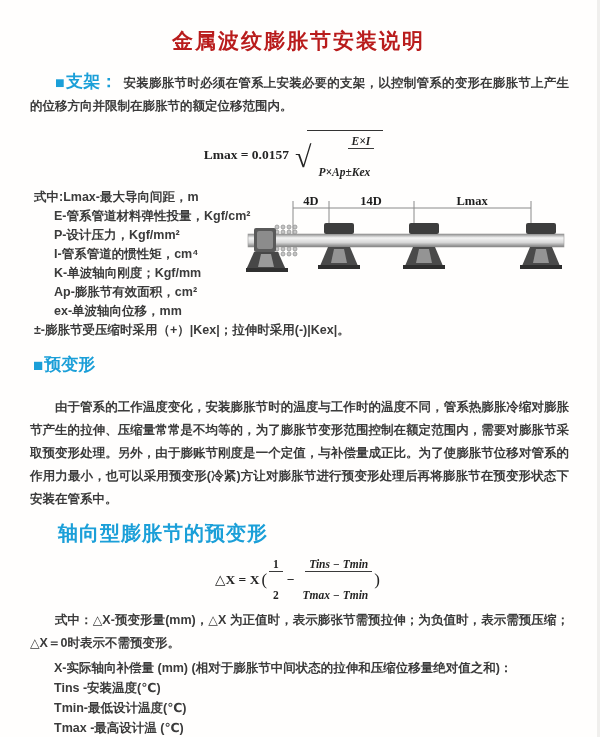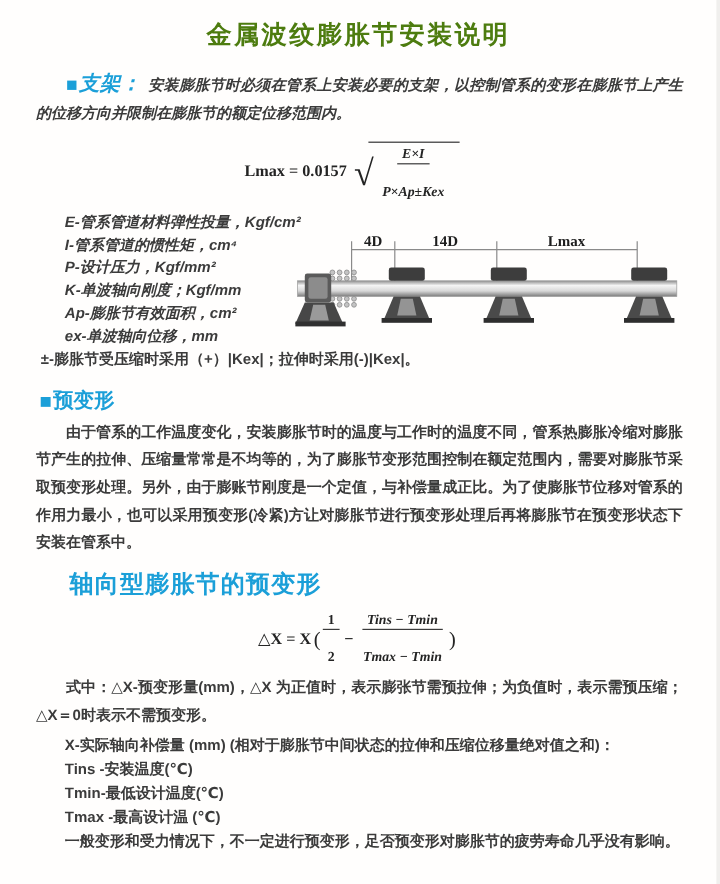--- a/index.html
+++ b/index.html
@@ -7,24 +7,24 @@
     position:relative;
     width:600px;height:737px;
     background:#fffefd;
     overflow:hidden;
     font-family:"Liberation Sans","DejaVu Sans",sans-serif;
     color:#3b3b3b;
     box-sizing:border-box;
     border-right:3px solid #f0efed;
   }
   h1.title{
-    margin:0;padding-top:15px;
+    margin:12px;padding-top:15px;
     text-align:center;
     font-size:21px;letter-spacing:2px;
-    color:#4d7c0f;font-weight:700;
+    color:#b91c1c;font-weight:700;
   }
   .para{
     margin:0 28px 0 30px;
     font-size:12.5px;line-height:23px;
     font-weight:600;
     text-align:justify;
   }
   .para.ind{text-indent:2em;}
   .p-intro{margin-top:15px;}
   .sq-bullet{
@@ -49,31 +49,31 @@
     display:flex;align-items:center;justify-content:center;
     font-family:"Liberation Serif","DejaVu Serif",serif;
     font-weight:700;color:#242424;font-size:13.5px;
   }
   .formula1{margin:12px 0 6px -10px;}
   .m-it{font-style:italic;}
   .root-wrap{display:inline-flex;align-items:center;margin-left:6px;}
   .root-sign{font-size:30px;font-weight:400;line-height:1;margin-right:-4px;transform:translateY(2px);}
   .root-body{border-top:1.5px solid #333;padding:3px 9px 0 7px;display:inline-block;}
   .frac{
-    display:inline-flex;flex-direction:column;align-items:center;
+    display:inline-flex;flex-direction:column;align-items:flex-end;
     font-size:11.5px;line-height:1.25;vertical-align:middle;
   }
   .frac .fr-num{border-bottom:1px solid #3a3a3a;padding:0 4px;}
   .frac .fr-den{padding:0 4px;margin-top:16px;}
   .formula .paren{font-size:17px;font-weight:400;margin:0 2px;}
   .formula .gap{margin:0 4px;}
   
   .def-block{margin-top:8px;font-size:12.5px;font-weight:600;}
   .def-line{margin-left:34px;line-height:19px;height:19px;white-space:nowrap;}
-  .def-line.sub{margin-left:54px;font-style:italic;}
+  .def-line.sub{margin-left:54px;}
   
   .diagram{
     position:absolute;left:246px;top:192px;
     width:348px;height:100px;
   }
   
   .sub-head{
     margin:9px 0 0 58px;
     font-size:20px;font-weight:700;color:var(--accent);
     letter-spacing:1px;
@@ -83,42 +83,43 @@
   .t-line.wide{margin-right:20px;}
   .formula2{margin:10px 0 6px 0;}
 </style>
 </head>
 <body>
 
 <div class="page" style="--accent:#1b9fd8;">
 
   <h1 class="title">金属波纹膨胀节安装说明</h1>
 
-  <p class="para p-intro" style="text-indent:2em;font-style:italic;">
+  <p class="para p-intro" style="text-indent:2em;">
     <span class="sq-bullet">■</span><span class="sec-head-inline">支架：</span><span>安装膨胀节时必须在管系上安装必要的支架，以控制管系的变形在膨胀节上产生的位移方向并限制在膨胀节的额定位移范围内。</span>
   </p>
 
 
   <div class="formula formula1">
     <span>Lmax = 0.0157</span>
     <span class="root-wrap">
       <span class="root-sign">√</span>
       <span class="root-body">
         <span class="frac m-it">
           <span class="fr-num">E×I</span>
           <span class="fr-den">P×Ap±Kex</span>
         </span>
       </span>
     </span>
   </div>
 
   <div class="def-block">
+    <div class="def-line">式中:Lmax-最大导向间距，m</div>
     <div class="def-line sub">E-管系管道材料弹性投量，Kgf/cm²</div>
+    <div class="def-line sub">P-设计压力，Kgf/mm²</div>
     <div class="def-line sub">I-管系管道的惯性矩，cm⁴</div>
-    <div class="def-line sub">P-设计压力，Kgf/mm²</div>
     <div class="def-line sub">K-单波轴向刚度；Kgf/mm</div>
     <div class="def-line sub">Ap-膨胀节有效面积，cm²</div>
     <div class="def-line sub">ex-单波轴向位移，mm</div>
     <div class="def-line">±-膨胀节受压缩时采用（+）|Kex|；拉伸时采用(-)|Kex|。</div>
   </div>
 
   <svg class="diagram" viewBox="0 0 348 100">
     <defs>
       <linearGradient id="pipeGrad" x1="0" y1="0" x2="0" y2="1">
         <stop offset="0" stop-color="#8f8f8f"></stop>
@@ -187,21 +188,21 @@
       <polygon points="276,74 314,74 306,55 284,55" fill="#4a4a4a"></polygon>
       <polygon points="287,71 303,71 300,57 290,57" fill="#949494"></polygon>
       <rect x="274" y="73" width="42" height="4" fill="#2e2e2e"></rect>
     </g>
   </svg>
 
   <div class="section-head">
     <span class="sq-bullet">■</span><span>预变形</span>
   </div>
 
-  <p class="para ind" style="margin-top:4px;">由于管系的工作温度变化，安装膨胀节时的温度与工作时的温度不同，管系热膨胀冷缩对膨胀节产生的拉伸、压缩量常常是不均等的，为了膨胀节变形范围控制在额定范围内，需要对膨胀节采取预变形处理。另外，由于膨账节刚度是一个定值，与补偿量成正比。为了使膨胀节位移对管系的作用力最小，也可以采用预变形(冷紧)方让对膨胀节进行预变形处理后再将膨胀节在预变形状态下安装在管系中。</p>
+  <p class="para ind" style="margin-top:20px;">由于管系的工作温度变化，安装膨胀节时的温度与工作时的温度不同，管系热膨胀冷缩对膨胀节产生的拉伸、压缩量常常是不均等的，为了膨胀节变形范围控制在额定范围内，需要对膨胀节采取预变形处理。另外，由于膨账节刚度是一个定值，与补偿量成正比。为了使膨胀节位移对管系的作用力最小，也可以采用预变形(冷紧)方让对膨胀节进行预变形处理后再将膨胀节在预变形状态下安装在管系中。</p>
 
   <div class="sub-head">轴向型膨胀节的预变形</div>
 
   <div class="formula formula2">
     <span>△X = X</span>
     <span class="paren">(</span>
     <span class="frac">
       <span class="fr-num">1</span>
       <span class="fr-den">2</span>
     </span>

